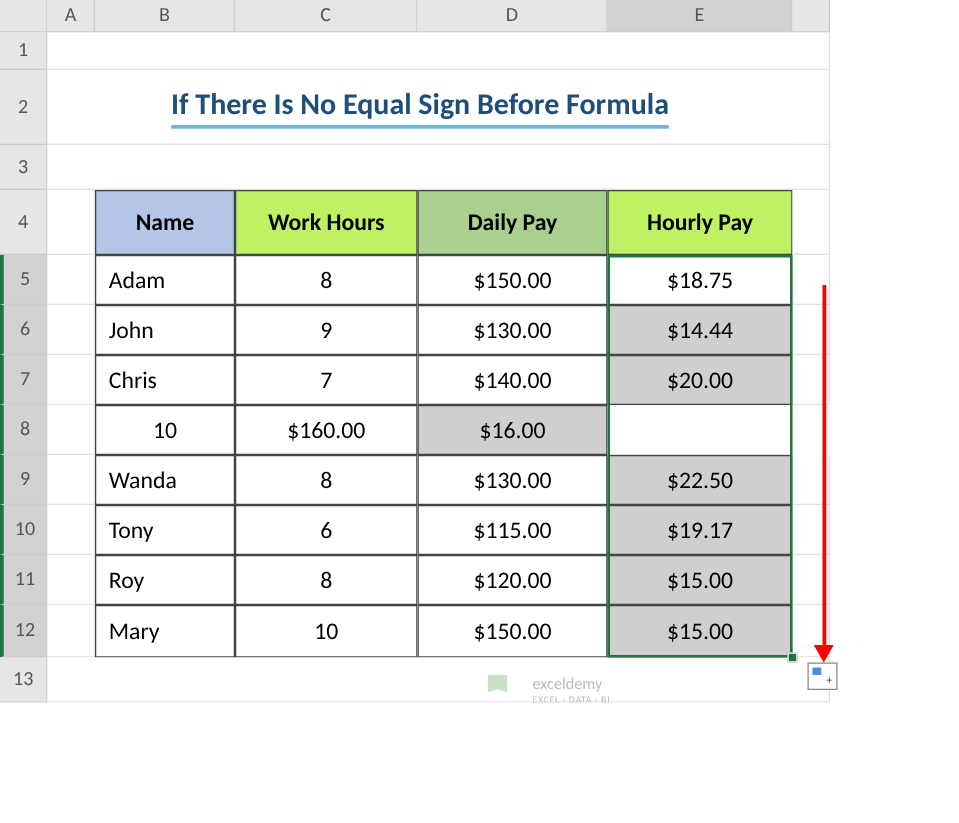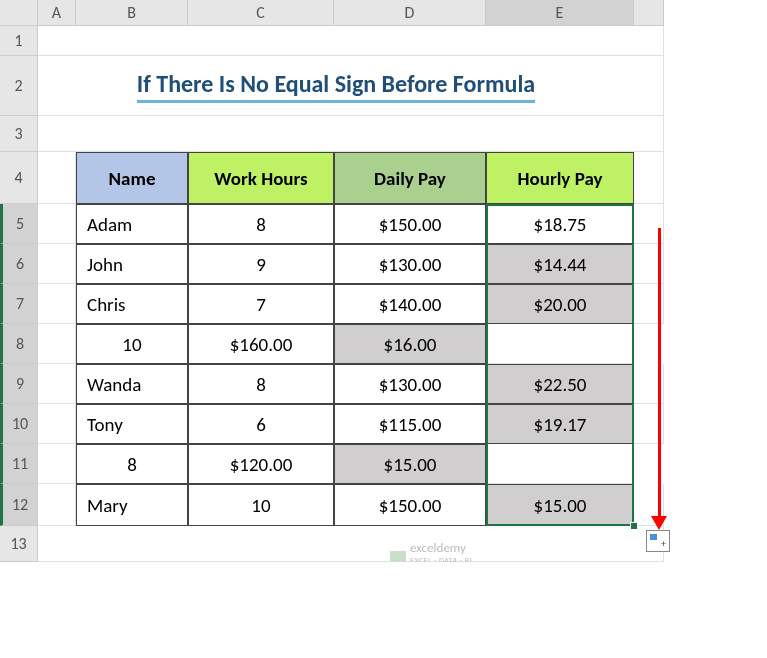--- a/index.html
+++ b/index.html
@@ -111,22 +111,22 @@
 .arrow-head {
   position: absolute;
   width: 0; height: 0;
   border-left: 8px solid transparent;
   border-right: 8px solid transparent;
   border-top: 14px solid #ff0000;
 }
 .watermark {
   position: absolute;
   display: flex;
-  align-items: flex-end;
-  gap: 4px;
+  align-items: flex-start;
+  gap: 20px;
   color: #bcbcbc;
   font-size: 13px;
 }
 .wm-ico {
   width: 16px; height: 14px;
   background: #c8e0c8;
   clip-path: polygon(0 0, 100% 0, 100% 100%, 50% 80%, 0 100%);
 }
 .wm-sub { font-size: 8px; letter-spacing: 0.5px; }
 </style>
@@ -205,20 +205,21 @@
   <div class="rowhdr sel" style="grid-row:11">10</div>
   <div class="cell" style="grid-row:11"></div>
   <div class="td left" style="grid-row:11">Tony</div>
   <div class="td center" style="grid-row:11">6</div>
   <div class="td center" style="grid-row:11">$115.00</div>
   <div class="td center gray" style="grid-row:11">$19.17</div>
   <div class="cell" style="grid-row:11"></div>
 
   <div class="rowhdr sel" style="grid-row:12">11</div>
   <div class="cell" style="grid-row:12"></div>
+  <div class="td left" style="grid-row:12">Roy</div>
   <div class="td center" style="grid-row:12">8</div>
   <div class="td center" style="grid-row:12">$120.00</div>
   <div class="td center gray" style="grid-row:12">$15.00</div>
   <div class="cell" style="grid-row:12"></div>
 
   <div class="rowhdr sel" style="grid-row:13">12</div>
   <div class="cell" style="grid-row:13"></div>
   <div class="td left" style="grid-row:13">Mary</div>
   <div class="td center" style="grid-row:13">10</div>
   <div class="td center" style="grid-row:13">$150.00</div>

